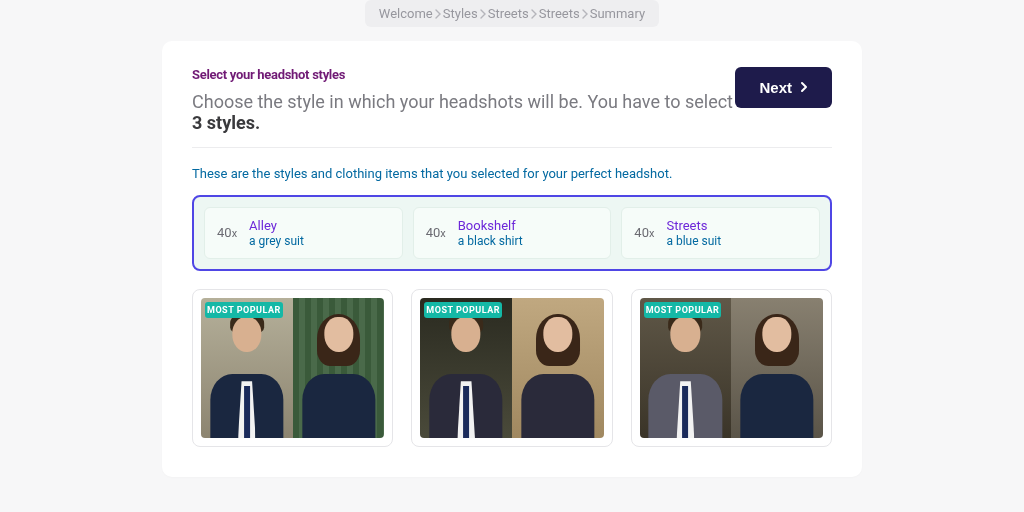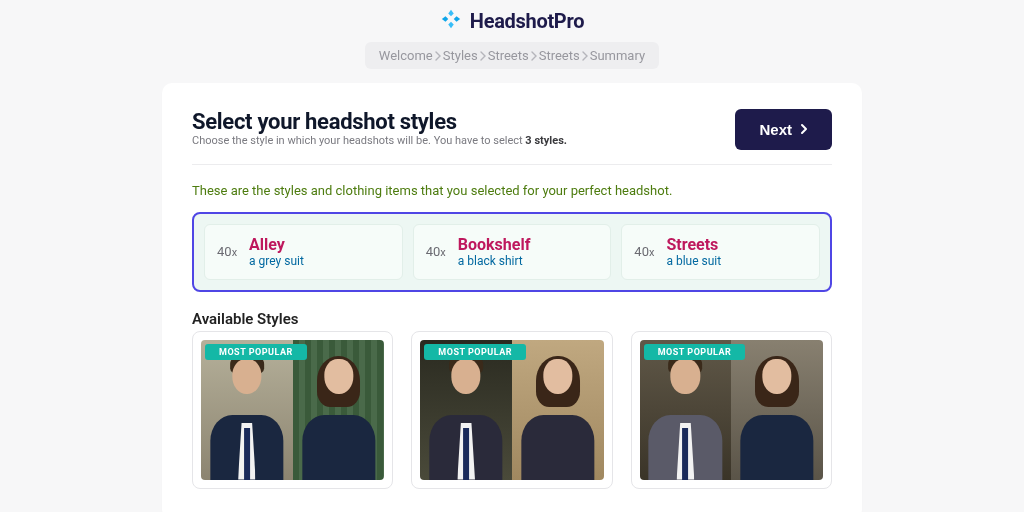--- a/index.html
+++ b/index.html
@@ -51,28 +51,28 @@
     box-shadow: 0 1px 2px rgba(0,0,0,0.02);
   }
   .head-row {
     display: flex;
     justify-content: space-between;
     align-items: flex-start;
     padding-bottom: 14px;
     border-bottom: 1px solid #ececee;
   }
   .head-text h1 {
-    font-size: 22px;
+    font-size: 13px;
     font-weight: 700;
-    color: #0f172a;
+    color: #701a75;
     letter-spacing: -0.3px;
-    margin-bottom: 0;
+    margin-bottom: 9px;
   }
   .head-text p {
-    font-size: 11px;
+    font-size: 18px;
     color: #7a7a80;
   }
   .head-text p .emph { font-weight: 700; color: #3a3a3d; }
   .next-btn {
     background: #1e1b4b;
     color: #fff;
     border: none;
     border-radius: 6px;
     padding: 12px 22px 12px 24px;
     font-size: 15px;
@@ -84,21 +84,21 @@
   }
   .section { padding-top: 18px; }
   .section h2 {
     font-size: 15px;
     font-weight: 600;
     color: #222;
     margin-bottom: 3px;
   }
   .section p.sub {
     font-size: 13px;
-    color: #4d7c0f;
+    color: #0369a1;
     margin-bottom: 14px;
   }
   .selected-box {
     border: 2px solid #4f46e5;
     background: #edf7f3;
     border-radius: 8px;
     padding: 10px;
     display: flex;
     gap: 10px;
     align-items: flex-end;
@@ -112,23 +112,23 @@
     display: flex;
     align-items: center;
     gap: 12px;
   }
   .sel-count {
     font-size: 13px;
     color: #6b6b72;
   }
   .sel-count .x { font-size: 11px; }
   .sel-meta .name {
-    font-size: 16px;
-    font-weight: 700;
-    color: #be185d;
+    font-size: 13px;
+    font-weight: 400;
+    color: #6d28d9;
     line-height: 1.2;
   }
   .sel-meta .desc {
     font-size: 12px;
     color: #0369a1;
     line-height: 1.2;
   }
   .styles-grid {
     display: flex;
     gap: 18px;
@@ -142,21 +142,21 @@
   }
   .badge {
     position: absolute;
     top: 12px;
     left: 12px;
     background: #14b8a6;
     color: #fff;
     font-size: 9px;
     font-weight: 700;
     letter-spacing: 0.5px;
-    padding: 3px 14px;
+    padding: 3px 2px;
     border-radius: 3px;
     z-index: 2;
   }
   .thumb-pair {
     display: flex;
     height: 140px;
     border-radius: 4px;
     overflow: hidden;
   }
   .thumb {
@@ -234,33 +234,20 @@
     width: 8%;
     height: 40%;
     background: #1a2a5a;
   }
   .face-f .head { background: #e2bda0; }
 </style>
 </head>
 <body>
 
 <div class="page">
-  <div class="logo-row">
-    <span>
-      <svg class="logo-icon" viewBox="0 0 24 24">
-        <g fill="none">
-          <path d="M12 2 L15 6 L12 9 L9 6 Z" fill="#38bdf8"></path>
-          <path d="M22 12 L18 15 L15 12 L18 9 Z" fill="#0ea5e9"></path>
-          <path d="M12 22 L9 18 L12 15 L15 18 Z" fill="#38bdf8"></path>
-          <path d="M2 12 L6 9 L9 12 L6 15 Z" fill="#0ea5e9"></path>
-        </g>
-      </svg>
-    </span>
-    <span class="logo-text">HeadshotPro</span>
-  </div>
 
   <div class="breadcrumb-wrap">
     <div class="breadcrumb">
       <span>Welcome</span>
       <span class="crumb-sep">
           <svg width="10" height="10" viewBox="0 0 10 10">
             <path d="M3 1 L7 5 L3 9" stroke="#b5b5bb" stroke-width="1.4" fill="none" stroke-linecap="round"></path>
           </svg>
         </span>
       <span>Styles</span>
@@ -324,21 +311,20 @@
           <div class="sel-count"><span>40</span><span class="x">x</span></div>
           <div class="sel-meta">
             <div class="name">Streets</div>
             <div class="desc">a blue suit</div>
           </div>
         </div>
       </div>
     </div>
 
     <div class="section">
-      <h2>Available Styles</h2>
       <div class="styles-grid">
         <div class="style-card">
           <div class="badge">MOST POPULAR</div>
           <div class="thumb-pair">
             <div class="thumb bg1">
                 <div class="person">
                   <div class="hair m"></div>
                   <div class="head"></div>
                   <div class="torso suit-navy"></div>
                   <div class="shirt"></div>

